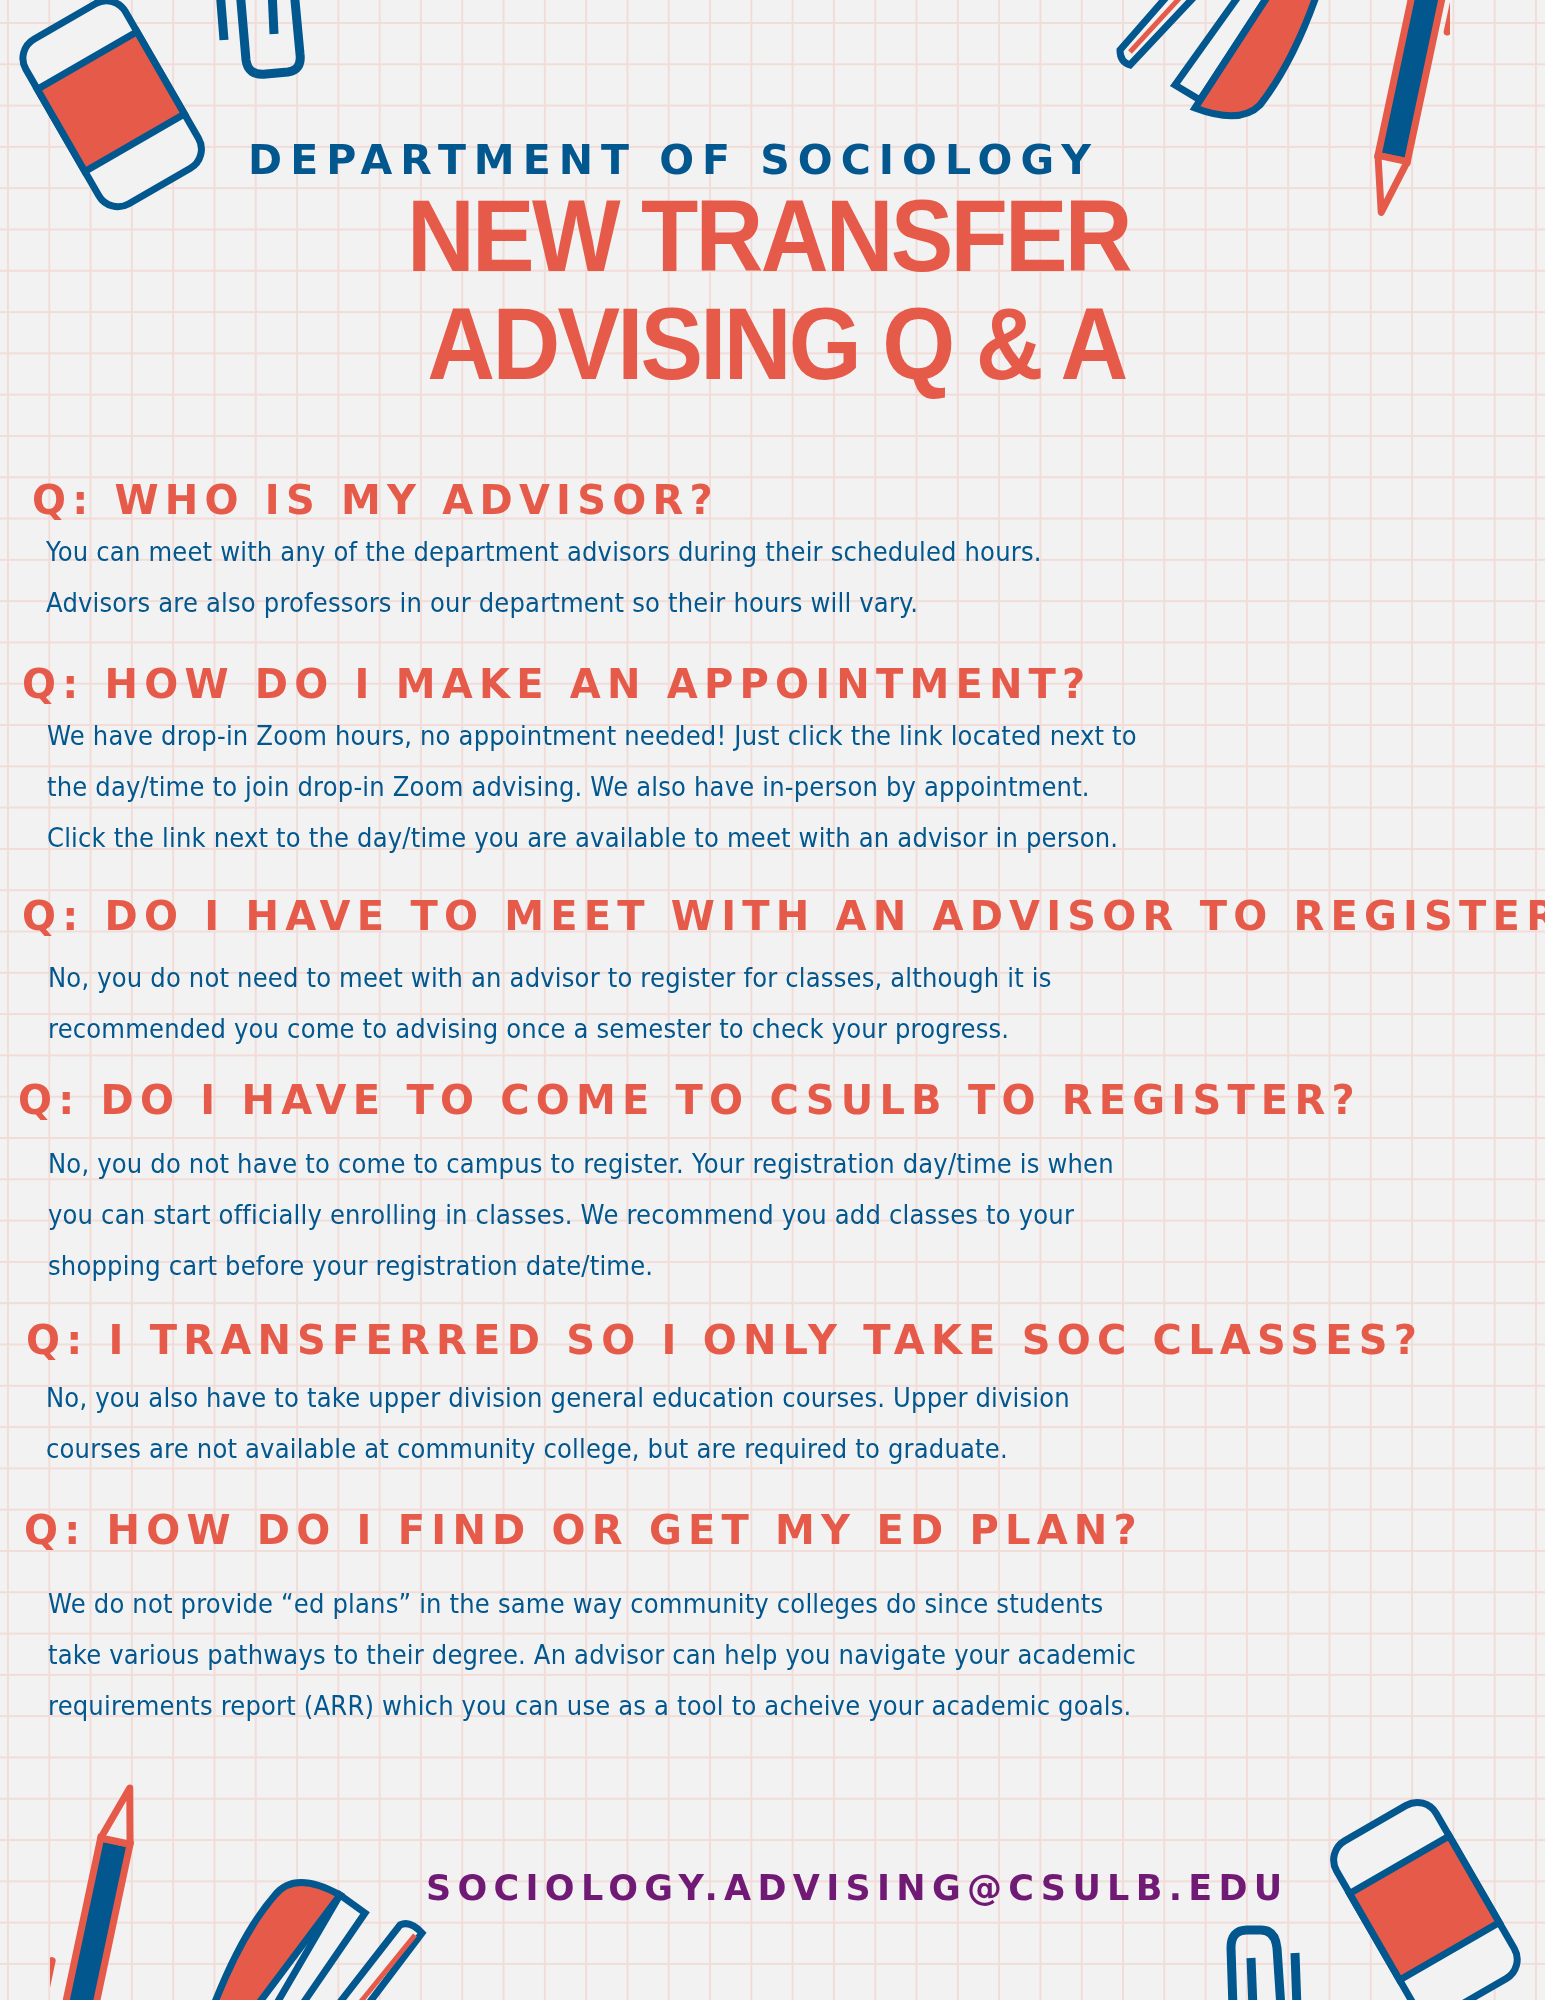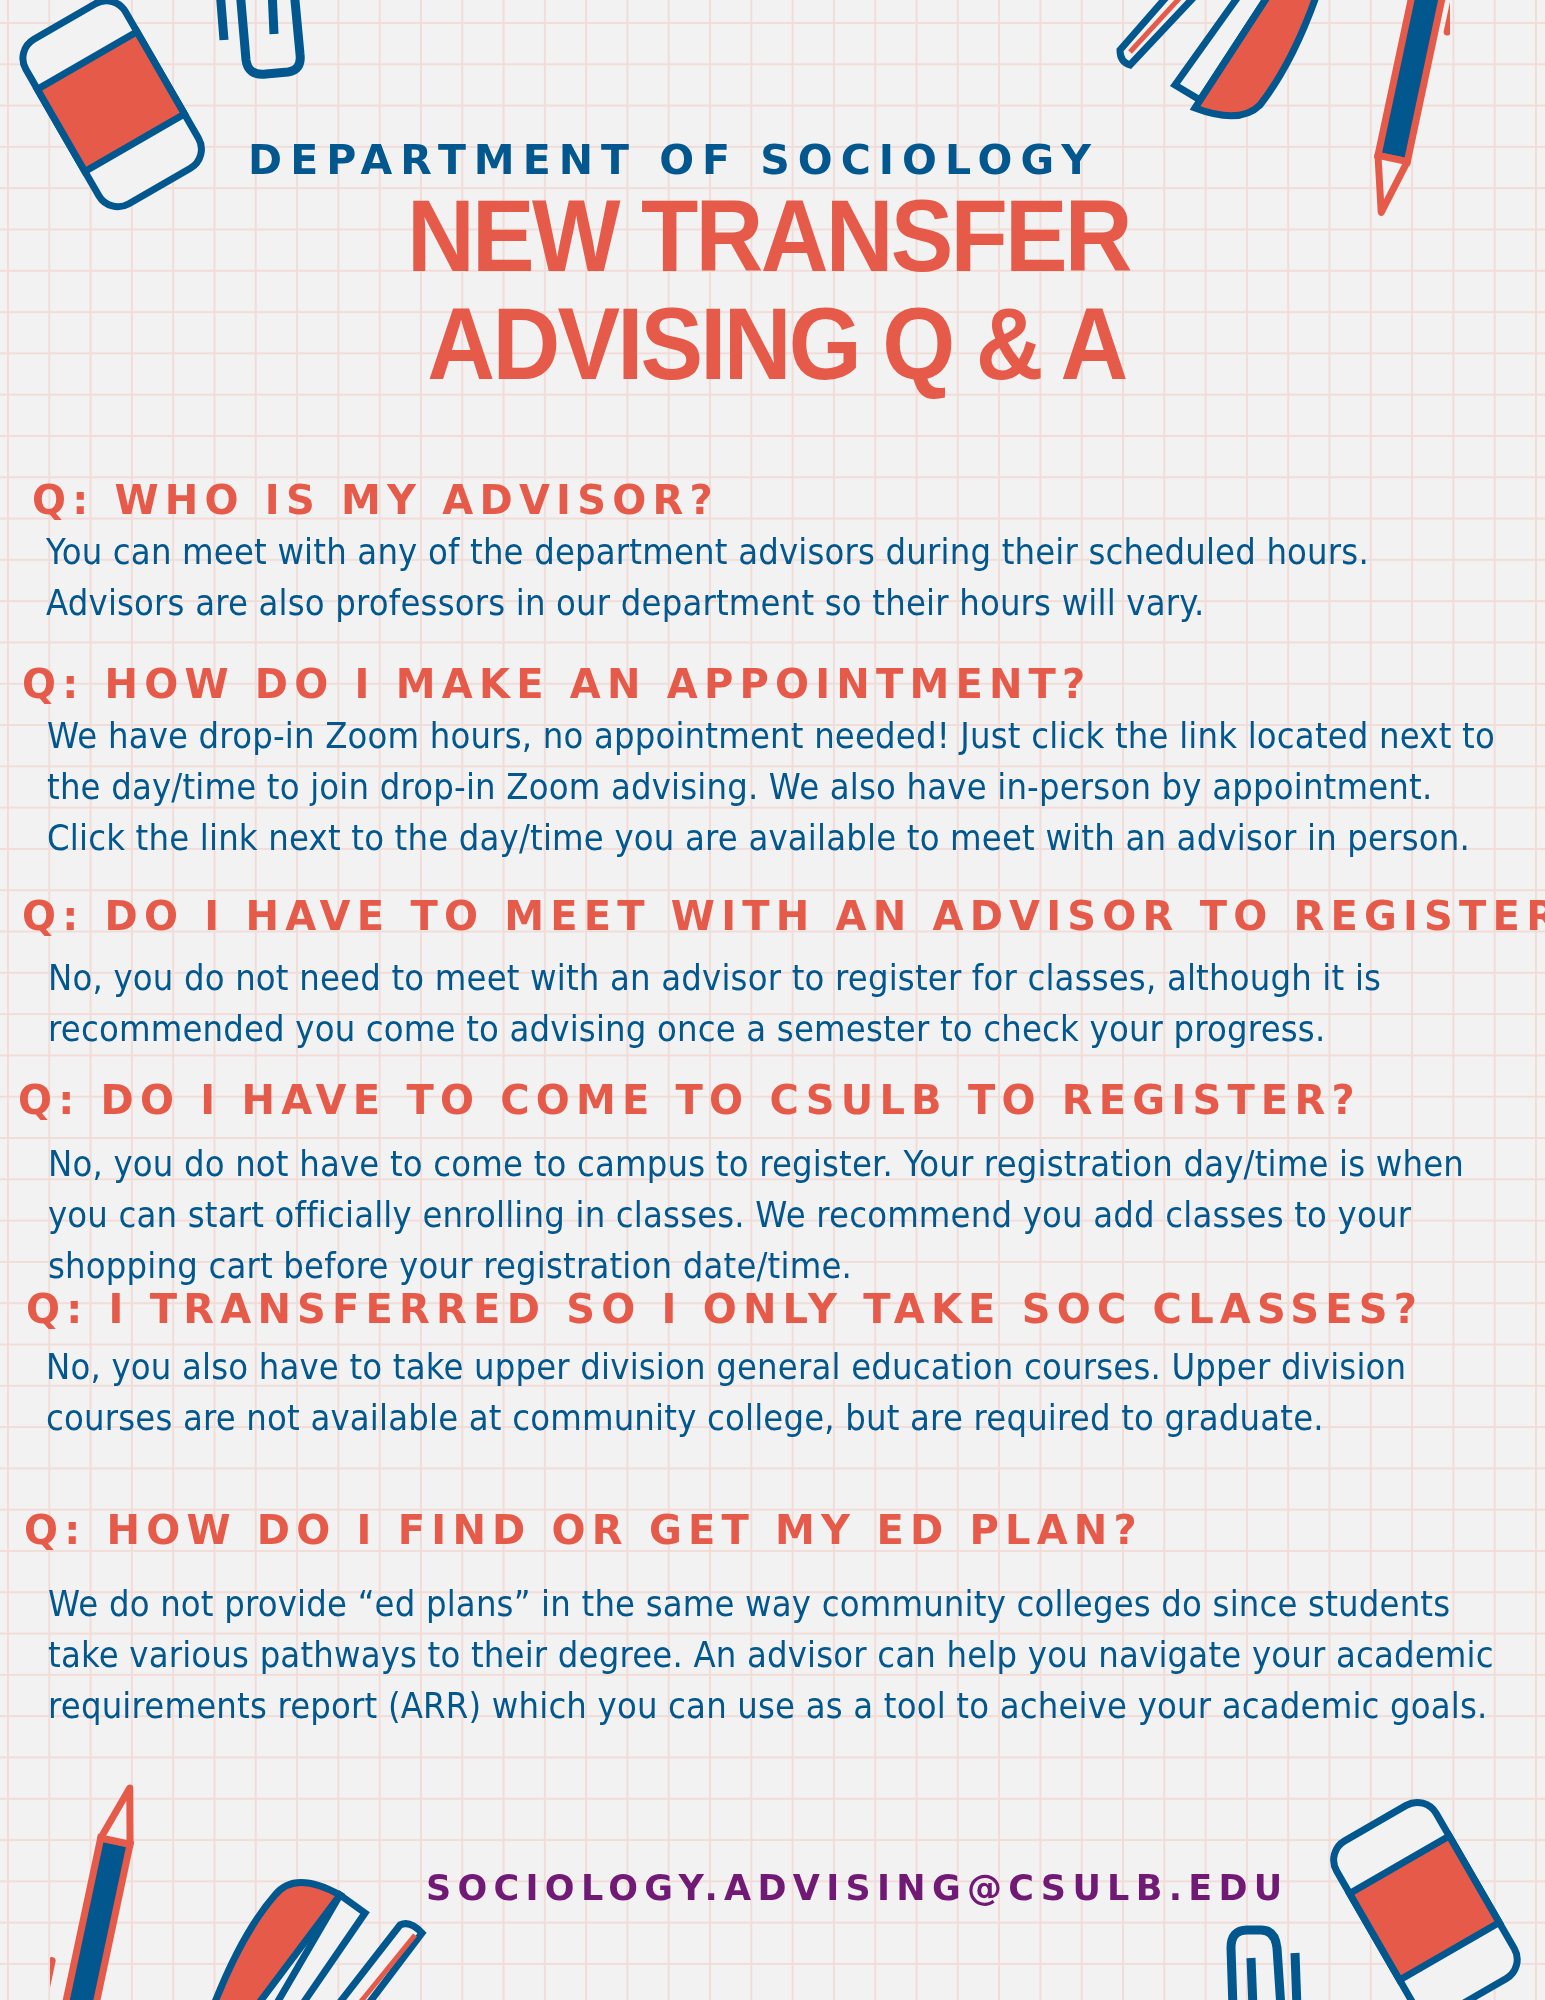--- a/index.html
+++ b/index.html
@@ -29,21 +29,21 @@
   .title1 { top: 178px; padding-left: 0; left: -4px; }
   .title2 { top: 286px; left: 4px; }
   .qa { position: absolute; left: 0; width: 1545px; }
   .q {
     font-family: "DejaVu Sans", sans-serif; font-weight: bold;
     color: #e65a4a; font-size: 40px; letter-spacing: 6.2px; white-space: nowrap;
     line-height: 48px;
   }
   .a {
     font-family: "DejaVu Sans", sans-serif; color: #01578e;
-    font-size: 36px; line-height: 51px; white-space: nowrap;
+    font-size: 27px; line-height: 51px; white-space: nowrap;
     letter-spacing: 0.2px;
   }
   .a div { transform: scaleX(0.9); transform-origin: left center; }
   .email {
     position: absolute; top: 1868px; left: 426px;
     font-family: "DejaVu Sans", sans-serif; font-weight: bold;
     color: #701a75; font-size: 35px; letter-spacing: 6.3px; white-space: nowrap;
   }
 </style>
 </head>
@@ -108,21 +108,21 @@
 
 <div class="qa" style="top:1076px;">
   <div class="q" style="padding-left:18px">Q: DO I HAVE TO COME TO CSULB TO REGISTER?</div>
   <div class="a" style="padding-left:48px;margin-top:14px">
     <div>No, you do not have to come to campus to register. Your registration day/time is when</div>
     <div>you can start officially enrolling in classes. We recommend you add classes to your</div>
     <div>shopping cart before your registration date/time.</div>
   </div>
 </div>
 
-<div class="qa" style="top:1285px;">
+<div class="qa" style="top:1316px;">
   <div class="q" style="padding-left:26px">Q: I TRANSFERRED SO I ONLY TAKE SOC CLASSES?</div>
   <div class="a" style="padding-left:46px;margin-top:8px">
     <div>No, you also have to take upper division general education courses. Upper division</div>
     <div>courses are not available at community college, but are required to graduate.</div>
   </div>
 </div>
 
 <div class="qa" style="top:1506px;">
   <div class="q" style="padding-left:24px">Q: HOW DO I FIND OR GET MY ED PLAN?</div>
   <div class="a" style="padding-left:48px;margin-top:24px">

